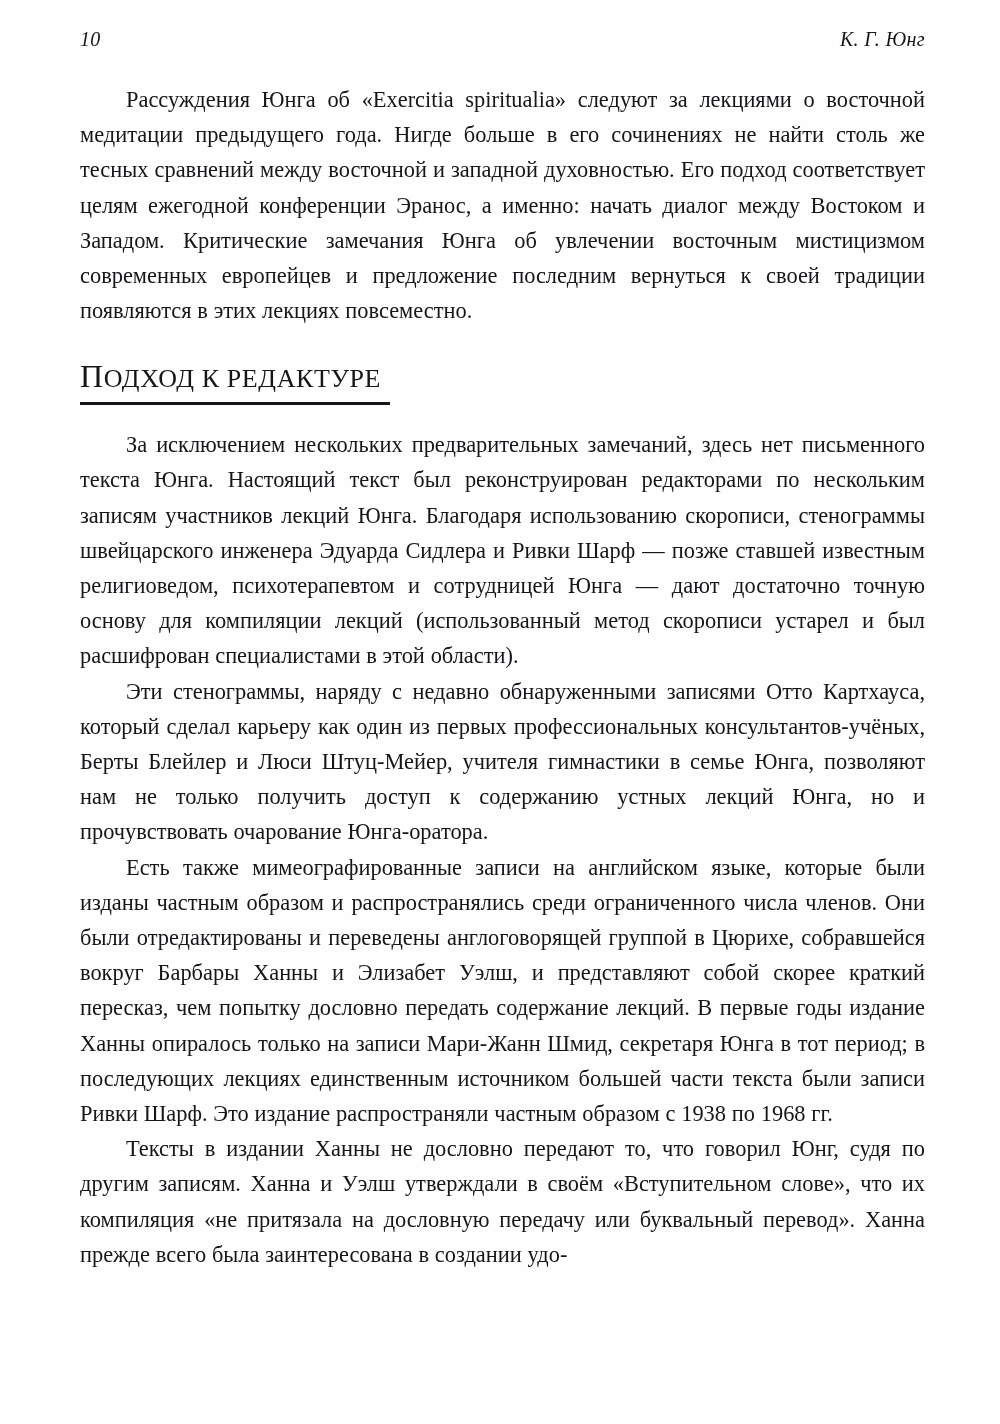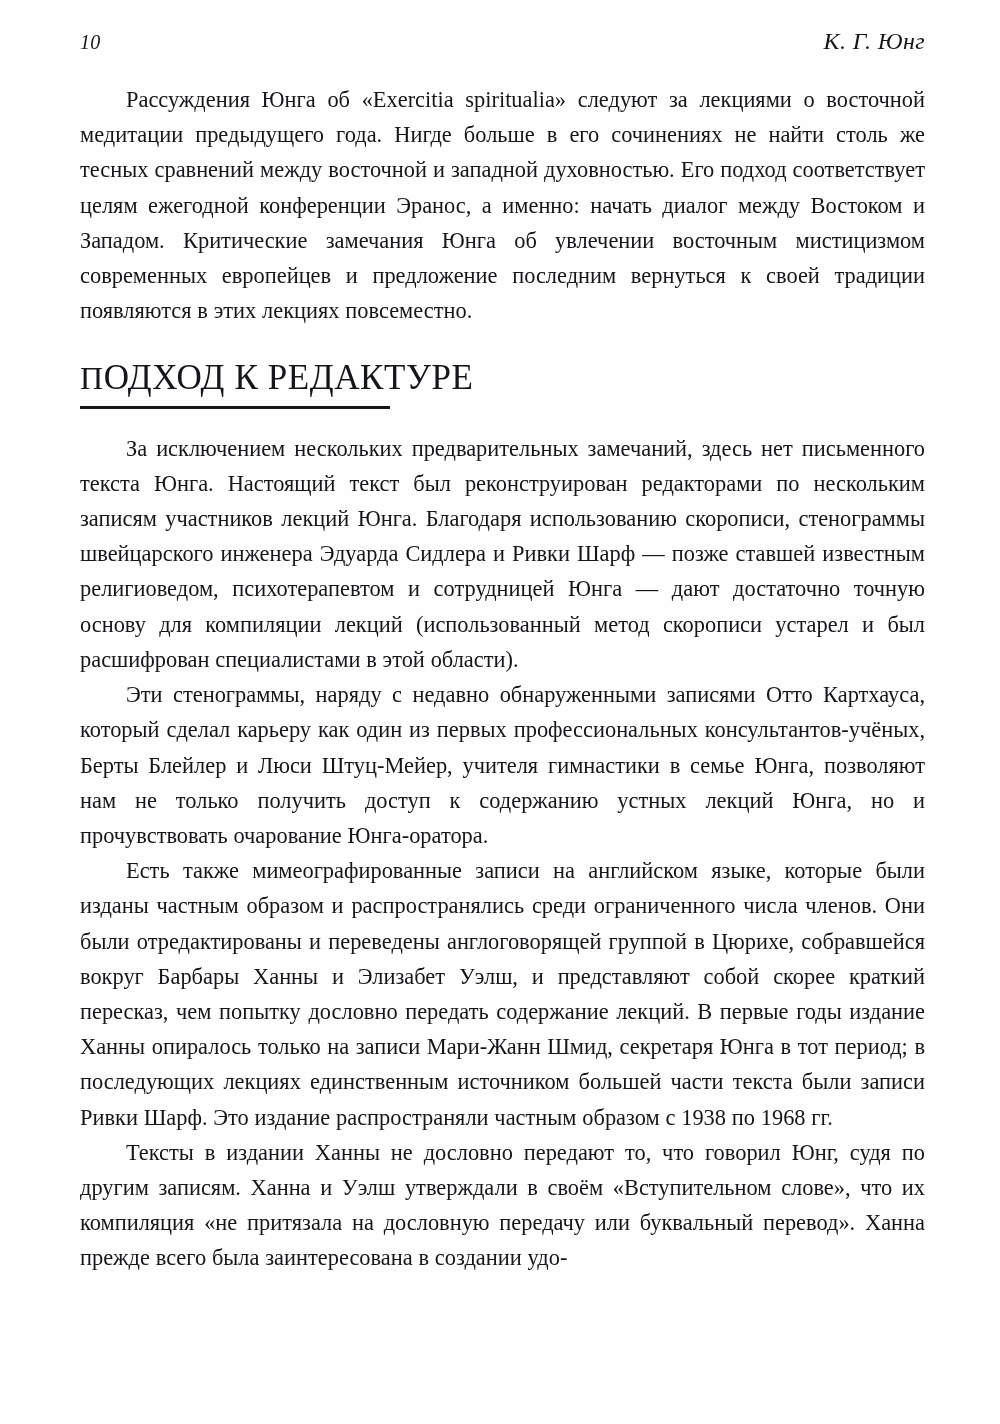--- a/index.html
+++ b/index.html
@@ -42,21 +42,21 @@
     font-size: 20px;
     letter-spacing: 0.3px;
     color: #17171a;
   }
   .running-header .folio {
     font-style: italic;
     font-size: 20px;
   }
   .running-header .author {
     font-style: italic;
-    font-size: 24px;
+    font-size: 20px;
     letter-spacing: 0.4px;
   }
 
   
   .textblock {
     position: absolute;
     left: 80px;
     top: 82px;
     width: 845px;
   }
@@ -91,21 +91,21 @@
     letter-spacing: 0.6px;
     line-height: 1.15;
     color: #15151a;
     border-bottom: 3px solid #16161a;
     white-space: nowrap;
   }
   h2.section-heading .cap-first {
     font-size: 32px;
   }
   h2.section-heading .smallcaps {
-    font-size: 35px;
+    font-size: 26px;
   }
 </style>
 </head>
 <body>
 
 <div class="page">
 
   <div class="running-header">
     <span class="folio">10</span>
     <span class="author">К. Г. Юнг</span>

